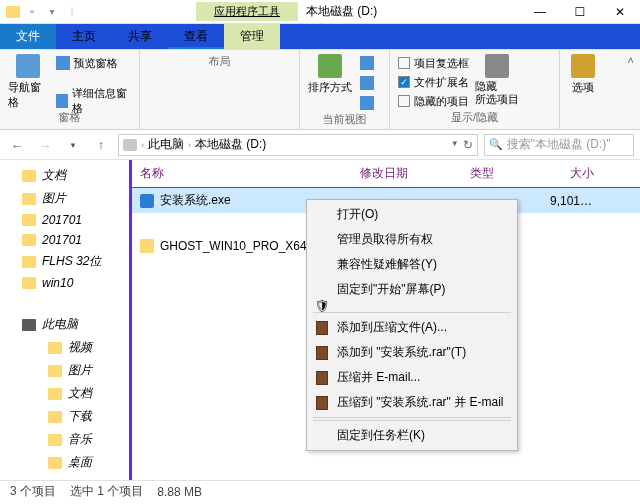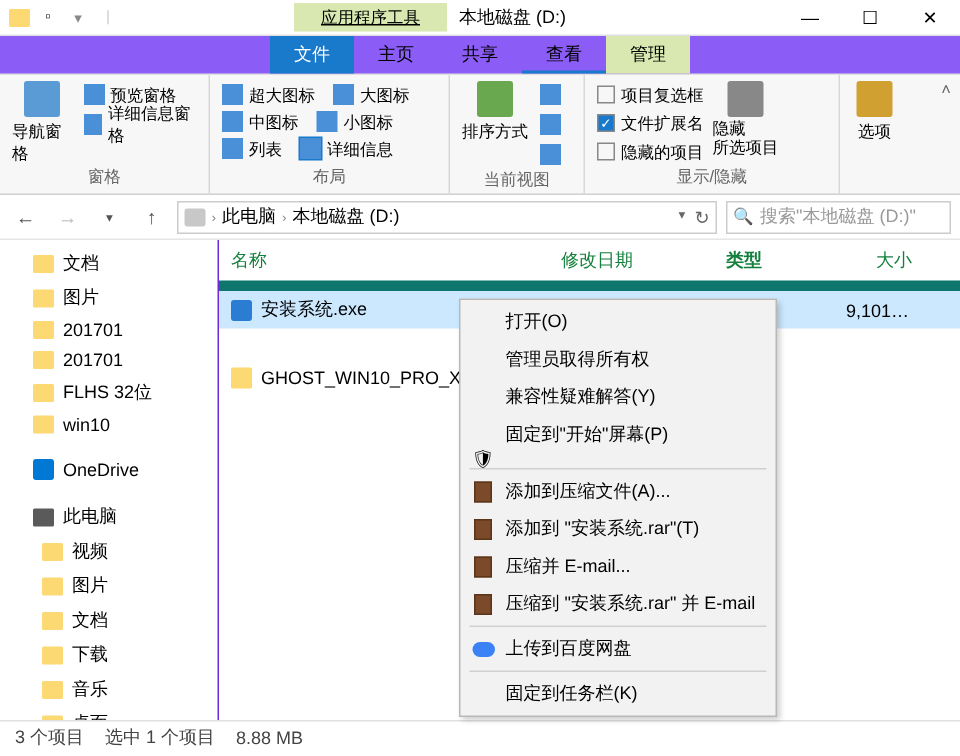--- a/index.html
+++ b/index.html
@@ -4,52 +4,52 @@
 <style>
 * { margin: 0; padding: 0; box-sizing: border-box; font-family: "Microsoft YaHei", "Segoe UI", sans-serif; }
 body { width: 640px; height: 504px; background: #fff; font-size: 12px; overflow: hidden; }
 .titlebar { height: 24px; display: flex; align-items: center; background: #fff; border-bottom: 1px solid #e0e0e0; }
 .titlebar .qat { display: flex; gap: 4px; padding: 0 6px; align-items: center; }
 .titlebar .qat span { width: 16px; height: 16px; display: inline-flex; align-items: center; justify-content: center; font-size: 10px; }
 .titlebar .ctx-tab { background: #d8e8b0; padding: 2px 18px; font-size: 11px; margin-left: 110px; text-decoration: underline; }
 .titlebar .title { margin-left: 8px; font-size: 12px; }
 .titlebar .winctl { margin-left: auto; display: flex; }
 .titlebar .winctl div { width: 40px; height: 24px; display: flex; align-items: center; justify-content: center; font-size: 12px; }
-.tabs { height: 26px; display: flex; background: #8b5cf6; border-bottom: 1px solid #e0e0e0; justify-content: center; }
+.tabs { height: 26px; display: flex; background: #1d4ed8; border-bottom: 1px solid #e0e0e0; }
 .tabs .tab { padding: 4px 16px; font-size: 12px; cursor: pointer; }
 .tabs .tab.file { background: #1979ca; color: #fff; }
 .tabs .tab.ctx { background: #d8e8b0; }
 .ribbon { height: 80px; display: flex; border-bottom: 1px solid #d0d0d0; background: #f7f7f7; position: relative; }
 .ribbon .group { border-right: 1px solid #d8d8d8; padding: 4px 8px; display: flex; flex-direction: column; justify-content: space-between; }
 .ribbon .grouplabel { text-align: center; font-size: 11px; color: #666; }
 .ribbon .btns { display: flex; gap: 8px; flex: 1; }
 .ribbon .bigbtn { display: flex; flex-direction: column; align-items: center; gap: 2px; font-size: 11px; }
 .ribbon .bigbtn .ico { width: 24px; height: 24px; background: #5b9bd5; border-radius: 2px; }
 .ribbon .smallrow { display: flex; align-items: center; gap: 4px; font-size: 11px; height: 18px; }
 .ribbon .smallrow .sico { width: 14px; height: 14px; background: #4a90d9; display: inline-block; }
 .ribbon .chevron { position: absolute; right: 6px; top: 4px; font-size: 11px; color: #666; }
 .addressbar { height: 30px; display: flex; align-items: center; gap: 6px; padding: 0 6px; border-bottom: 1px solid #e5e5e5; }
 .addressbar .navbtn { width: 22px; height: 22px; border: none; background: none; color: #555; font-size: 13px; }
 .addressbar .crumbs { flex: 1; height: 22px; border: 1px solid #ccc; display: flex; align-items: center; padding: 0 4px; gap: 4px; font-size: 12px; }
 .addressbar .crumbs .sep { color: #888; font-size: 9px; }
 .addressbar .search { width: 150px; height: 22px; border: 1px solid #ccc; padding: 0 4px; font-size: 12px; color: #999; display: flex; align-items: center; gap: 4px; }
 .addressbar .search::before { content: "🔍"; font-size: 11px; }
 .content { display: flex; height: 320px; }
-.sidebar { width: 146px; border-right: 1px solid #6d28d9; overflow-y: auto; padding: 4px 0; }
+.sidebar { width: 132px; border-right: 3px solid #6d28d9; overflow-y: auto; padding: 4px 0; font-style: italic; }
 .sidebar .item { display: flex; align-items: center; gap: 6px; padding: 3px 0 3px 22px; font-size: 12px; cursor: pointer; white-space: nowrap; }
-.sidebar .item.l2 { padding-left: 28px; }
+.sidebar .item.l2 { padding-left: 48px; }
 .sidebar .item .fico { width: 14px; height: 12px; background: #fdd973; border-radius: 1px; display: inline-block; }
 .sidebar .item .odico { width: 14px; height: 14px; background: #0078d4; border-radius: 2px; display: inline-block; }
 .sidebar .item .pcico { width: 14px; height: 12px; background: #5a5a5a; border-radius: 1px; display: inline-block; }
 .filelist { flex: 1; display: flex; flex-direction: column; }
-.filehead { display: flex; border-bottom: 7px solid #0f766e; font-size: 12px; color: #15803d; }
+.filehead { display: flex; border-bottom: 1px solid #0f766e; font-size: 12px; color: #701a75; }
 .filehead .col { padding: 5px 8px; }
 .filehead .col.name { width: 220px; }
 .filehead .col.date { width: 110px; }
-.filehead .col.type { width: 80px; font-weight: bold; }
+.filehead .col.type { width: 80px; }
 .filehead .col.size { width: 60px; text-align: right; }
 .filebody { flex: 1; }
 .filerow { display: flex; align-items: center; font-size: 12px; padding: 2px 0; }
 .filerow.sel { background: #cce8ff; }
 .filerow .cell { padding: 2px 8px; overflow: hidden; text-overflow: ellipsis; white-space: nowrap; }
 .filerow .cell.name { width: 220px; display: flex; align-items: center; gap: 6px; }
 .filerow .cell.date { width: 110px; }
 .filerow .cell.type { width: 80px; }
 .filerow .cell.size { width: 60px; text-align: left; }
 .filerow .fi { width: 14px; height: 14px; display: inline-block; }
@@ -94,54 +94,34 @@
 </div>
 
 <div class="ribbon">
   <div class="chevron">˄</div>
   <div class="group" style="width:140px">
     <div class="btns">
       <div class="bigbtn">
         <div class="ico"></div>
         <span>导航窗格</span>
       </div>
-      <div style="display:flex;flex-direction:column;gap:2px">
+      <div style="display:flex;flex-direction:column;gap:20px">
         <div class="smallrow">
             <span class="sico"></span>
             <span>预览窗格</span>
           </div>
         <div class="smallrow">
             <span class="sico"></span>
             <span>详细信息窗格</span>
           </div>
       </div>
     </div>
     <div class="grouplabel">窗格</div>
   </div>
   <div class="group" style="width:160px">
-    <div style="display:flex;flex-direction:column;flex:1">
-      <div class="smallrow">
-          <span class="sico"></span>
-          <span>超大图标</span>
-          <span class="sico" style="margin-left:8px"></span>
-          <span>大图标</span>
-        </div>
-      <div class="smallrow">
-          <span class="sico"></span>
-          <span>中图标</span>
-          <span class="sico" style="margin-left:8px"></span>
-          <span>小图标</span>
-        </div>
-      <div class="smallrow">
-          <span class="sico"></span>
-          <span>列表</span>
-          <span class="sico" style="margin-left:8px;outline:1px solid #1979ca"></span>
-          <span>详细信息</span>
-        </div>
-    </div>
     <div class="grouplabel">布局</div>
   </div>
   <div class="group" style="width:90px">
     <div class="btns">
       <div class="bigbtn">
           <div class="ico" style="background:#6aa84f"></div>
           <span>排序方式</span>
         </div>
       <div style="display:flex;flex-direction:column;gap:2px">
         <div class="smallrow">
@@ -232,24 +212,20 @@
         <div class="item">
           <span class="fico"></span>
           <span>FLHS 32位</span>
         </div>
         <div class="item">
           <span class="fico"></span>
           <span>win10</span>
         </div>
       </div>
     <div style="height:10px"></div>
-    <div class="item">
-        <span class="odico"></span>
-        <span>OneDrive</span>
-      </div>
     <div style="height:10px"></div>
     <div class="item">
         <span class="pcico"></span>
         <span>此电脑</span>
       </div>
     <div id="sb-pcitems">
         <div class="item l2">
           <span class="fico"></span>
           <span>视频</span>
         </div>
@@ -351,24 +327,18 @@
       </span>
       <span>压缩并 E-mail...</span>
     </div>
   <div class="mi">
       <span class="mico">
         <span class="rar"></span>
       </span>
       <span>压缩到 "安装系统.rar" 并 E-mail</span>
     </div>
   <div class="sep"></div>
-  <div class="mi">
-      <span class="mico">
-        <span class="cloud"></span>
-      </span>
-      <span>上传到百度网盘</span>
-    </div>
   <div class="sep"></div>
   <div class="mi">
       <span>固定到任务栏(K)</span>
     </div>
 
 </div>
 
 </body></html>

